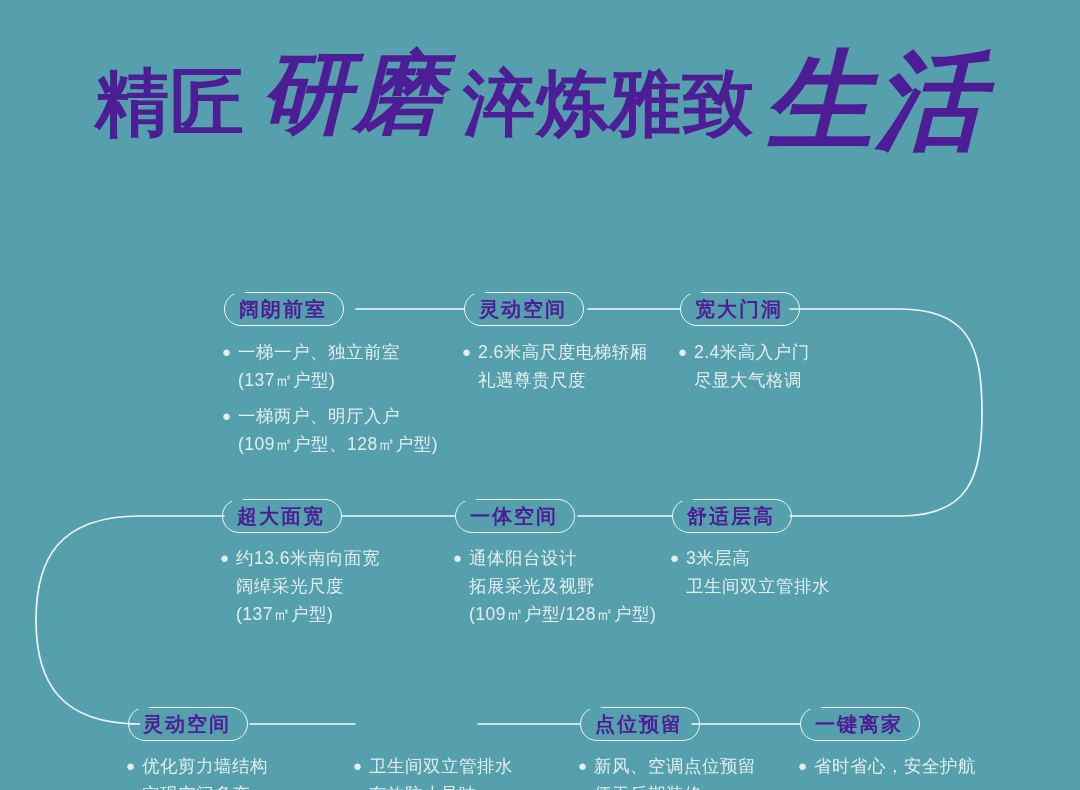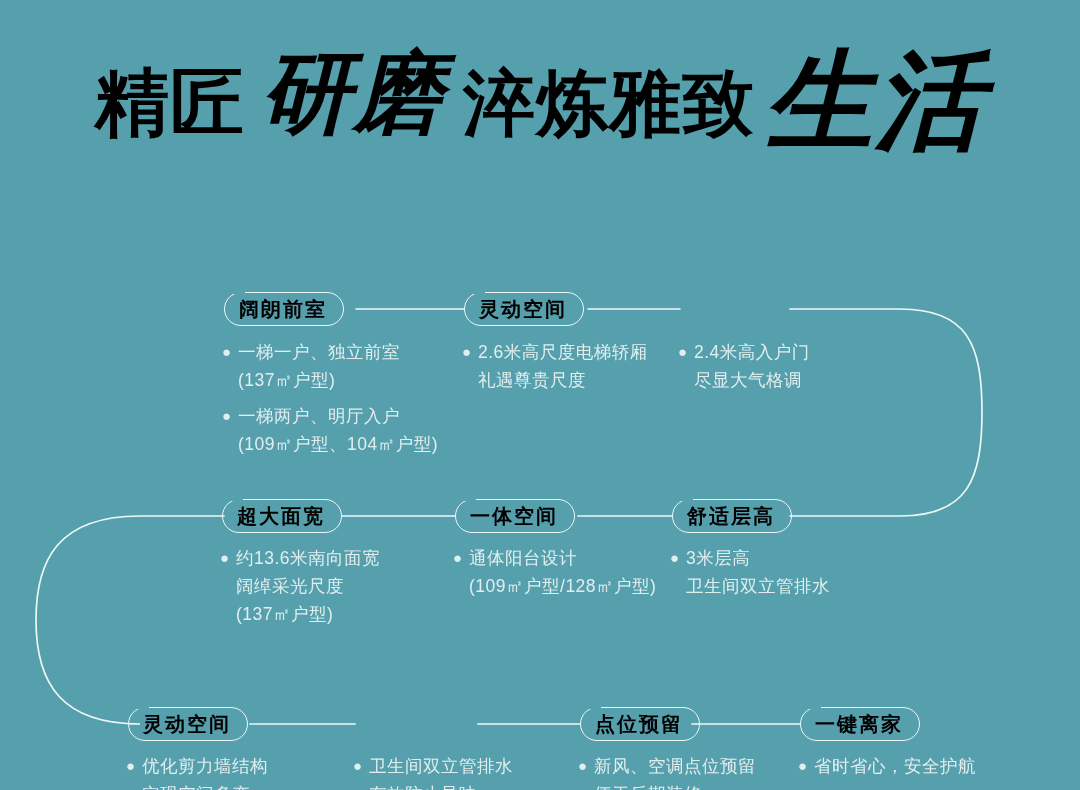--- a/index.html
+++ b/index.html
@@ -12,21 +12,21 @@
   }
   #stage{position:relative;width:1080px;height:790px;overflow:hidden;}
 
   
   #title-block{
     position:absolute;left:0;top:46px;width:1080px;height:180px;
     text-align:center;pointer-events:none;
   }
   .title-line{
     display:inline-block;
-    color:#000000;
+    color:#4c1d95;
     font-weight:700;
     white-space:nowrap;
     line-height:1;
   }
   .t-a{font-size:74px;letter-spacing:1px;vertical-align:-6px;}
   .t-b{font-size:90px;font-style:italic;letter-spacing:2px;margin:0 16px;vertical-align:-2px;
        font-family:"DejaVu Serif","Liberation Serif",serif;}
   .t-c{font-size:72px;letter-spacing:1px;margin-left:2px;vertical-align:-6px;}
   .t-d{font-size:108px;font-style:italic;letter-spacing:2px;margin-left:10px;vertical-align:-16px;
        font-family:"DejaVu Serif","Liberation Serif",serif;}
@@ -34,21 +34,21 @@
   
   #wires{position:absolute;left:0;top:0;width:1080px;height:790px;}
 
   
   .cap{
     position:absolute;
     height:34px;
     box-sizing:border-box;
     border:1.6px solid #eef7f7;
     border-radius:17px;
-    color:#000000;
+    color:#4c1d95;
     font-size:20px;
     font-weight:700;
     letter-spacing:2px;
     display:flex;align-items:center;
     padding:0 16px 0 14px;
     background:transparent;
     white-space:nowrap;
   }
   
   .cap::before{
@@ -139,38 +139,41 @@
     <div class="bline cont">
       <span class="dot">●</span>
       <span class="txt">(137㎡户型)</span>
     </div>
     <div class="bline" style="margin-top:8px;">
       <span class="dot">●</span>
       <span class="txt">一梯两户、明厅入户</span>
     </div>
     <div class="bline cont">
       <span class="dot">●</span>
-      <span class="txt">(109㎡户型、104㎡户型)</span>
+      <span class="txt">(109㎡户型、128㎡户型)</span>
     </div>
   </div>
 
   <div class="cap" style="left:464px;top:292px;">
     <span>灵动空间</span>
   </div>
   <div class="grp" style="left:462px;top:338px;width:230px;">
     <div class="bline">
       <span class="dot">●</span>
       <span class="txt">2.6米高尺度电梯轿厢</span>
     </div>
     <div class="bline cont">
       <span class="dot">●</span>
       <span class="txt">礼遇尊贵尺度</span>
     </div>
   </div>
 
+  <div class="cap" style="left:680px;top:292px;">
+    <span>宽大门洞</span>
+  </div>
   <div class="grp" style="left:678px;top:338px;width:230px;">
     <div class="bline">
       <span class="dot">●</span>
       <span class="txt">2.4米高入户门</span>
     </div>
     <div class="bline cont">
       <span class="dot">●</span>
       <span class="txt">尽显大气格调</span>
     </div>
   </div>
@@ -196,20 +199,24 @@
   <div class="cap" style="left:455px;top:499px;">
     <span>一体空间</span>
   </div>
   <div class="grp" style="left:453px;top:544px;width:260px;">
     <div class="bline">
       <span class="dot">●</span>
       <span class="txt">通体阳台设计</span>
     </div>
     <div class="bline cont">
       <span class="dot">●</span>
+      <span class="txt">拓展采光及视野</span>
+    </div>
+    <div class="bline cont">
+      <span class="dot">●</span>
       <span class="txt">(109㎡户型/128㎡户型)</span>
     </div>
   </div>
 
   <div class="cap" style="left:672px;top:499px;">
     <span>舒适层高</span>
   </div>
   <div class="grp" style="left:670px;top:544px;width:240px;">
     <div class="bline">
       <span class="dot">●</span>

